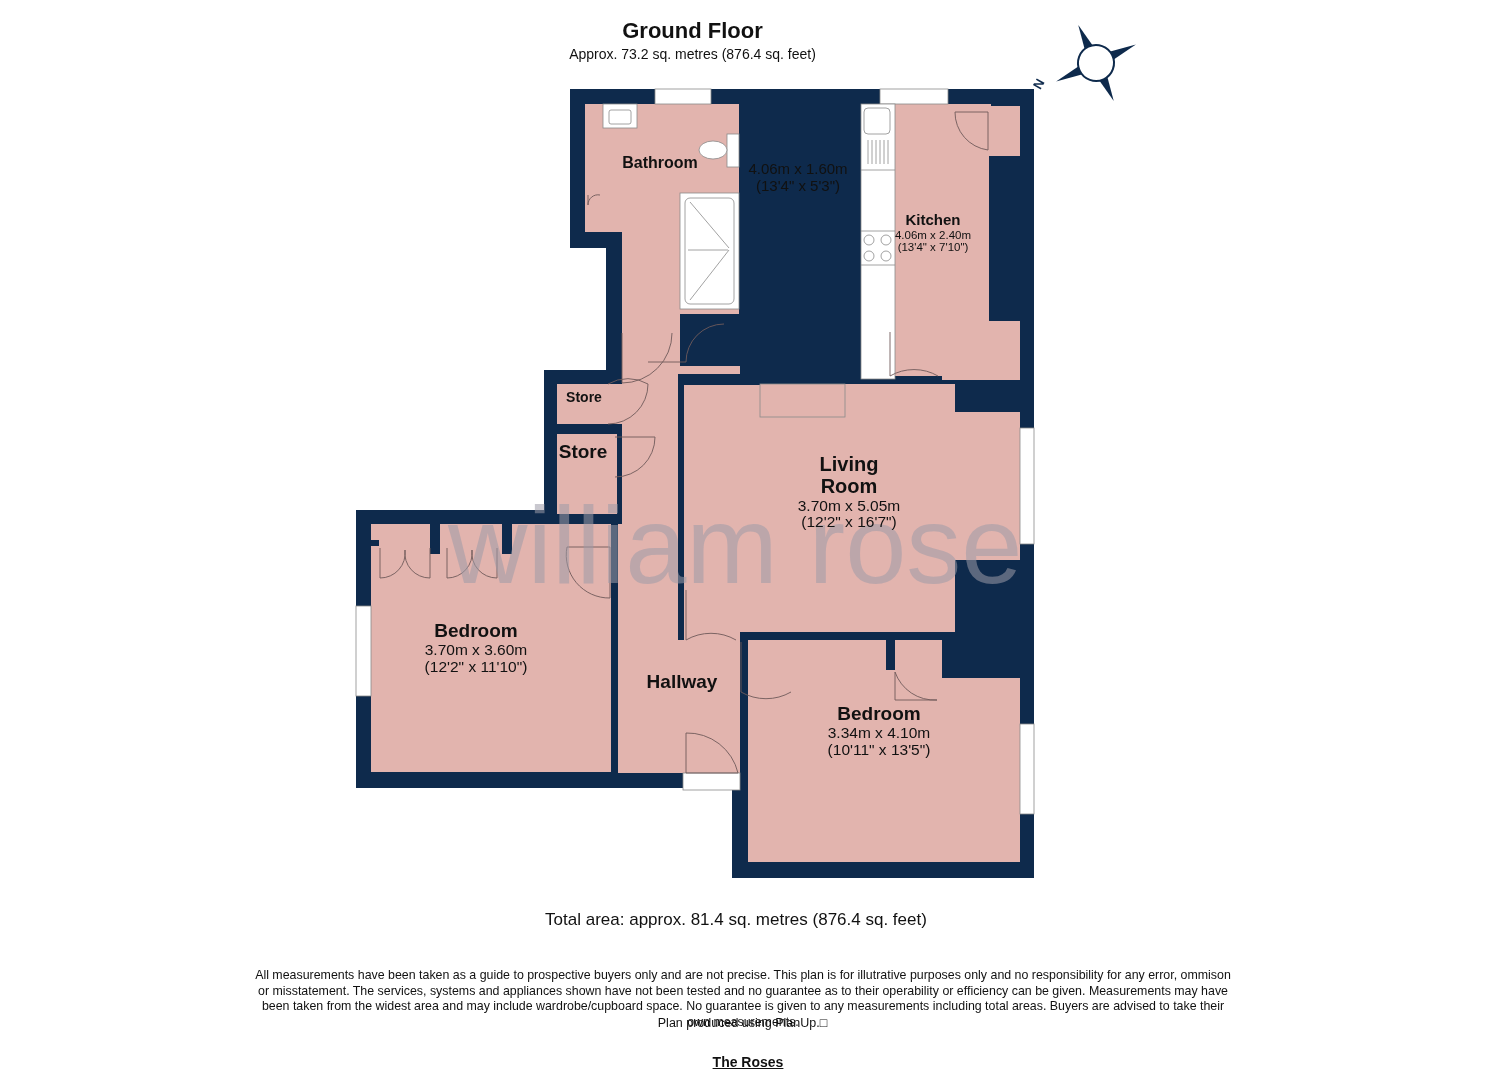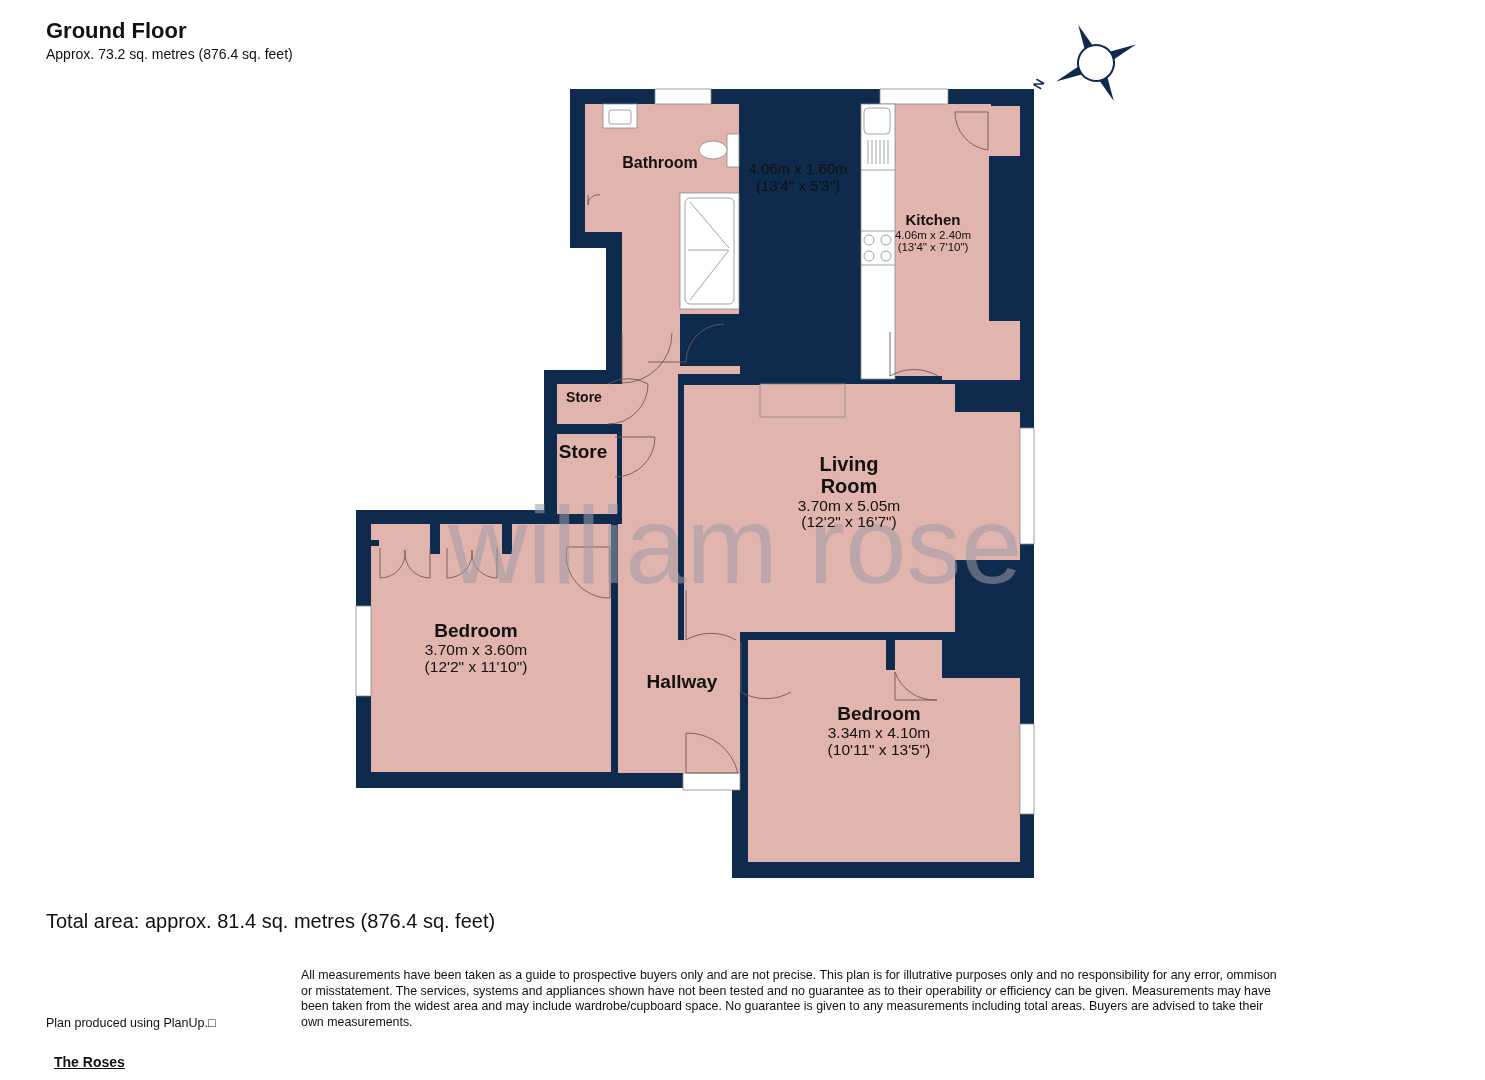--- a/index.html
+++ b/index.html
@@ -1,24 +1,24 @@
 <!DOCTYPE html>
 <html><head>
 <meta charset="utf-8">
 <style>
   html, body { margin:0; padding:0; background:#ffffff; }
   body { width:1485px; height:1080px; position:relative; overflow:hidden; font-family:"Liberation Sans", sans-serif; color:#111; }
   .abs { position:absolute; }
-  .center { text-align:left;padding-left:46px; }
+  .center { text-align:center; }
   #title { left:0; width:1385px; top:18px; font-size:22px; font-weight:bold; }
   #subtitle { left:0; width:1385px; top:46px; font-size:14px; }
   #plan { left:0; top:0; }
   .room-name { font-weight:bold; fill:#111; font-family:"Liberation Sans", sans-serif; }
   .room-dim { fill:#111; font-family:"Liberation Sans", sans-serif; }
-  #total { left:0; width:1472px; top:910px; font-size:20px; }
+  #total { left:0; width:1472px; top:910px; font-size:17px; }
   #disclaimer { left:255px; width:976px; top:968px; font-size:12.4px; line-height:15.5px; }
   #credit { left:0; width:1485px; top:1016px; font-size:12.5px; line-height:15px; }
   #property { left:8px; width:1480px; top:1054px; font-size:14px; font-weight:bold;text-decoration:underline; }
 </style>
 </head>
 <body>
 
 <div id="title" class="abs center">Ground Floor</div>
 <div id="subtitle" class="abs center">Approx. 73.2 sq. metres (876.4 sq. feet)</div>
 

